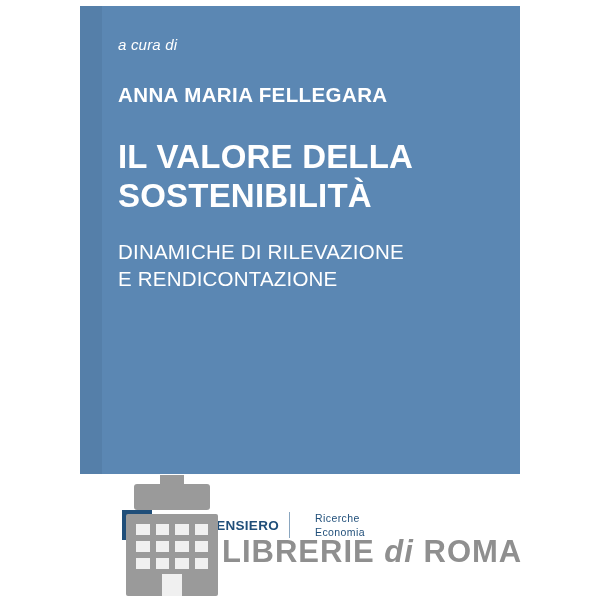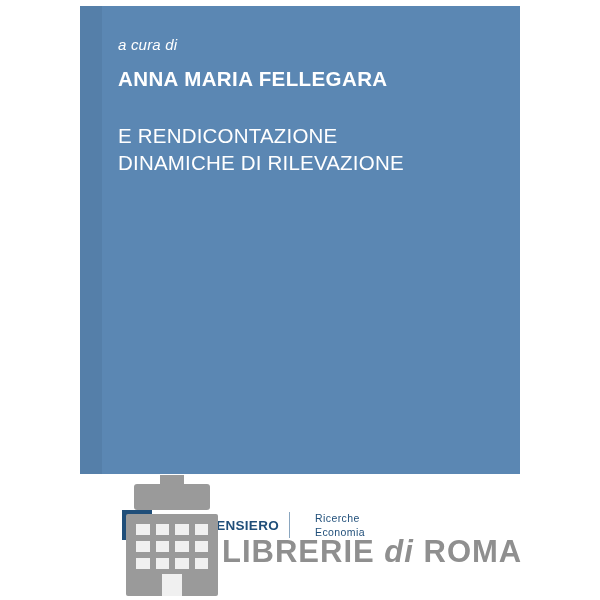--- a/index.html
+++ b/index.html
@@ -50,21 +50,21 @@
 
   .editor-line {
     margin-top: 30px;
     font-size: 15px;
     font-style: italic;
     letter-spacing: .2px;
     color: #ffffff;
   }
 
   .authors {
-    margin-top: 12px;
+    margin-top: 28px;
     font-size: 20.5px;
     font-weight: bold;
     line-height: 1.32;
     letter-spacing: .4px;
   }
   .authors div { white-space: nowrap; }
 
   .title {
     margin-top: 30px;
     font-size: 33px;
@@ -222,25 +222,27 @@
     <div class="spine-band"></div>
 
     <div class="content">
       <div class="editor-line">a cura di</div>
 
       <div class="authors">
         <div>ANNA MARIA FELLEGARA</div>
       </div>
 
       <div class="title">
+        <div>IL VALORE DELLA</div>
+        <div>SOSTENIBILITÀ</div>
       </div>
 
       <div class="subtitle">
+        <div>DINAMICHE DI RILEVAZIONE</div>
         <div>E RENDICONTAZIONE</div>
-        <div>DINAMICHE DI RILEVAZIONE</div>
       </div>
     </div>
 
     <div class="footer">
       <div class="vp-logo">
         <div class="vp-mark">VP</div>
         <div class="vp-name">VITA E PENSIERO</div>
         <div class="vp-sep"></div>
         <div class="vp-series">
           <div>Ricerche</div>

